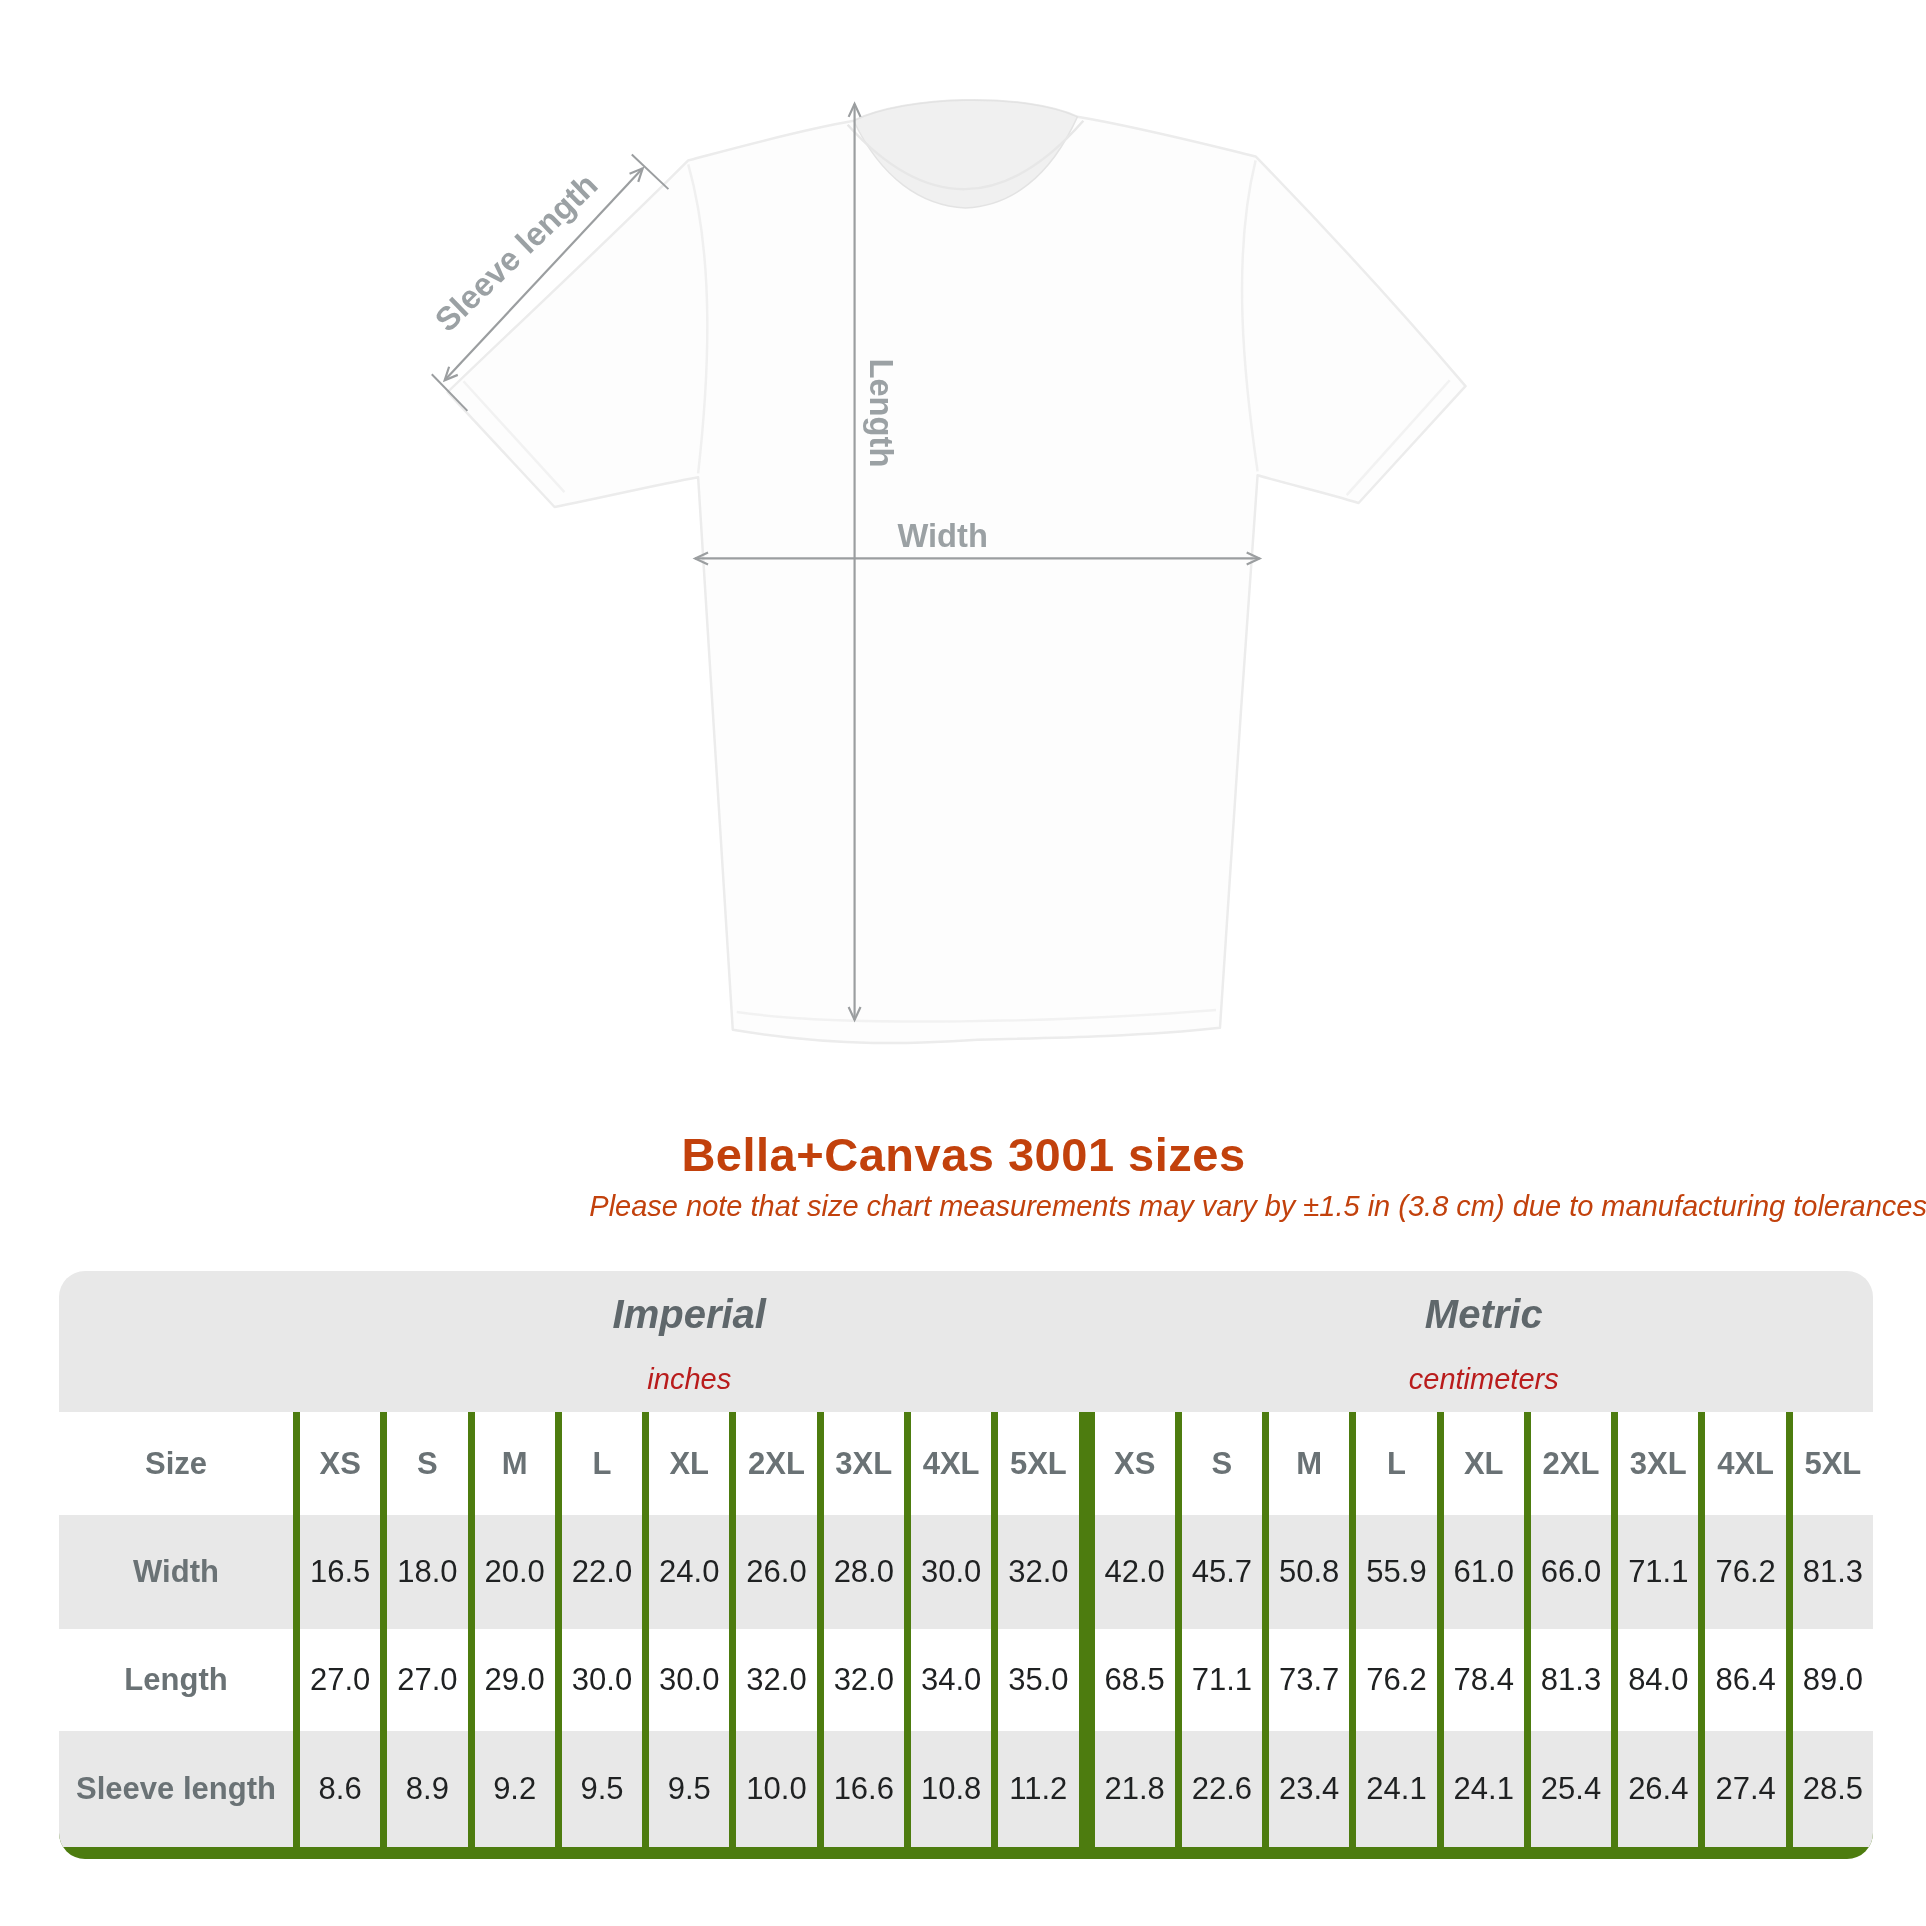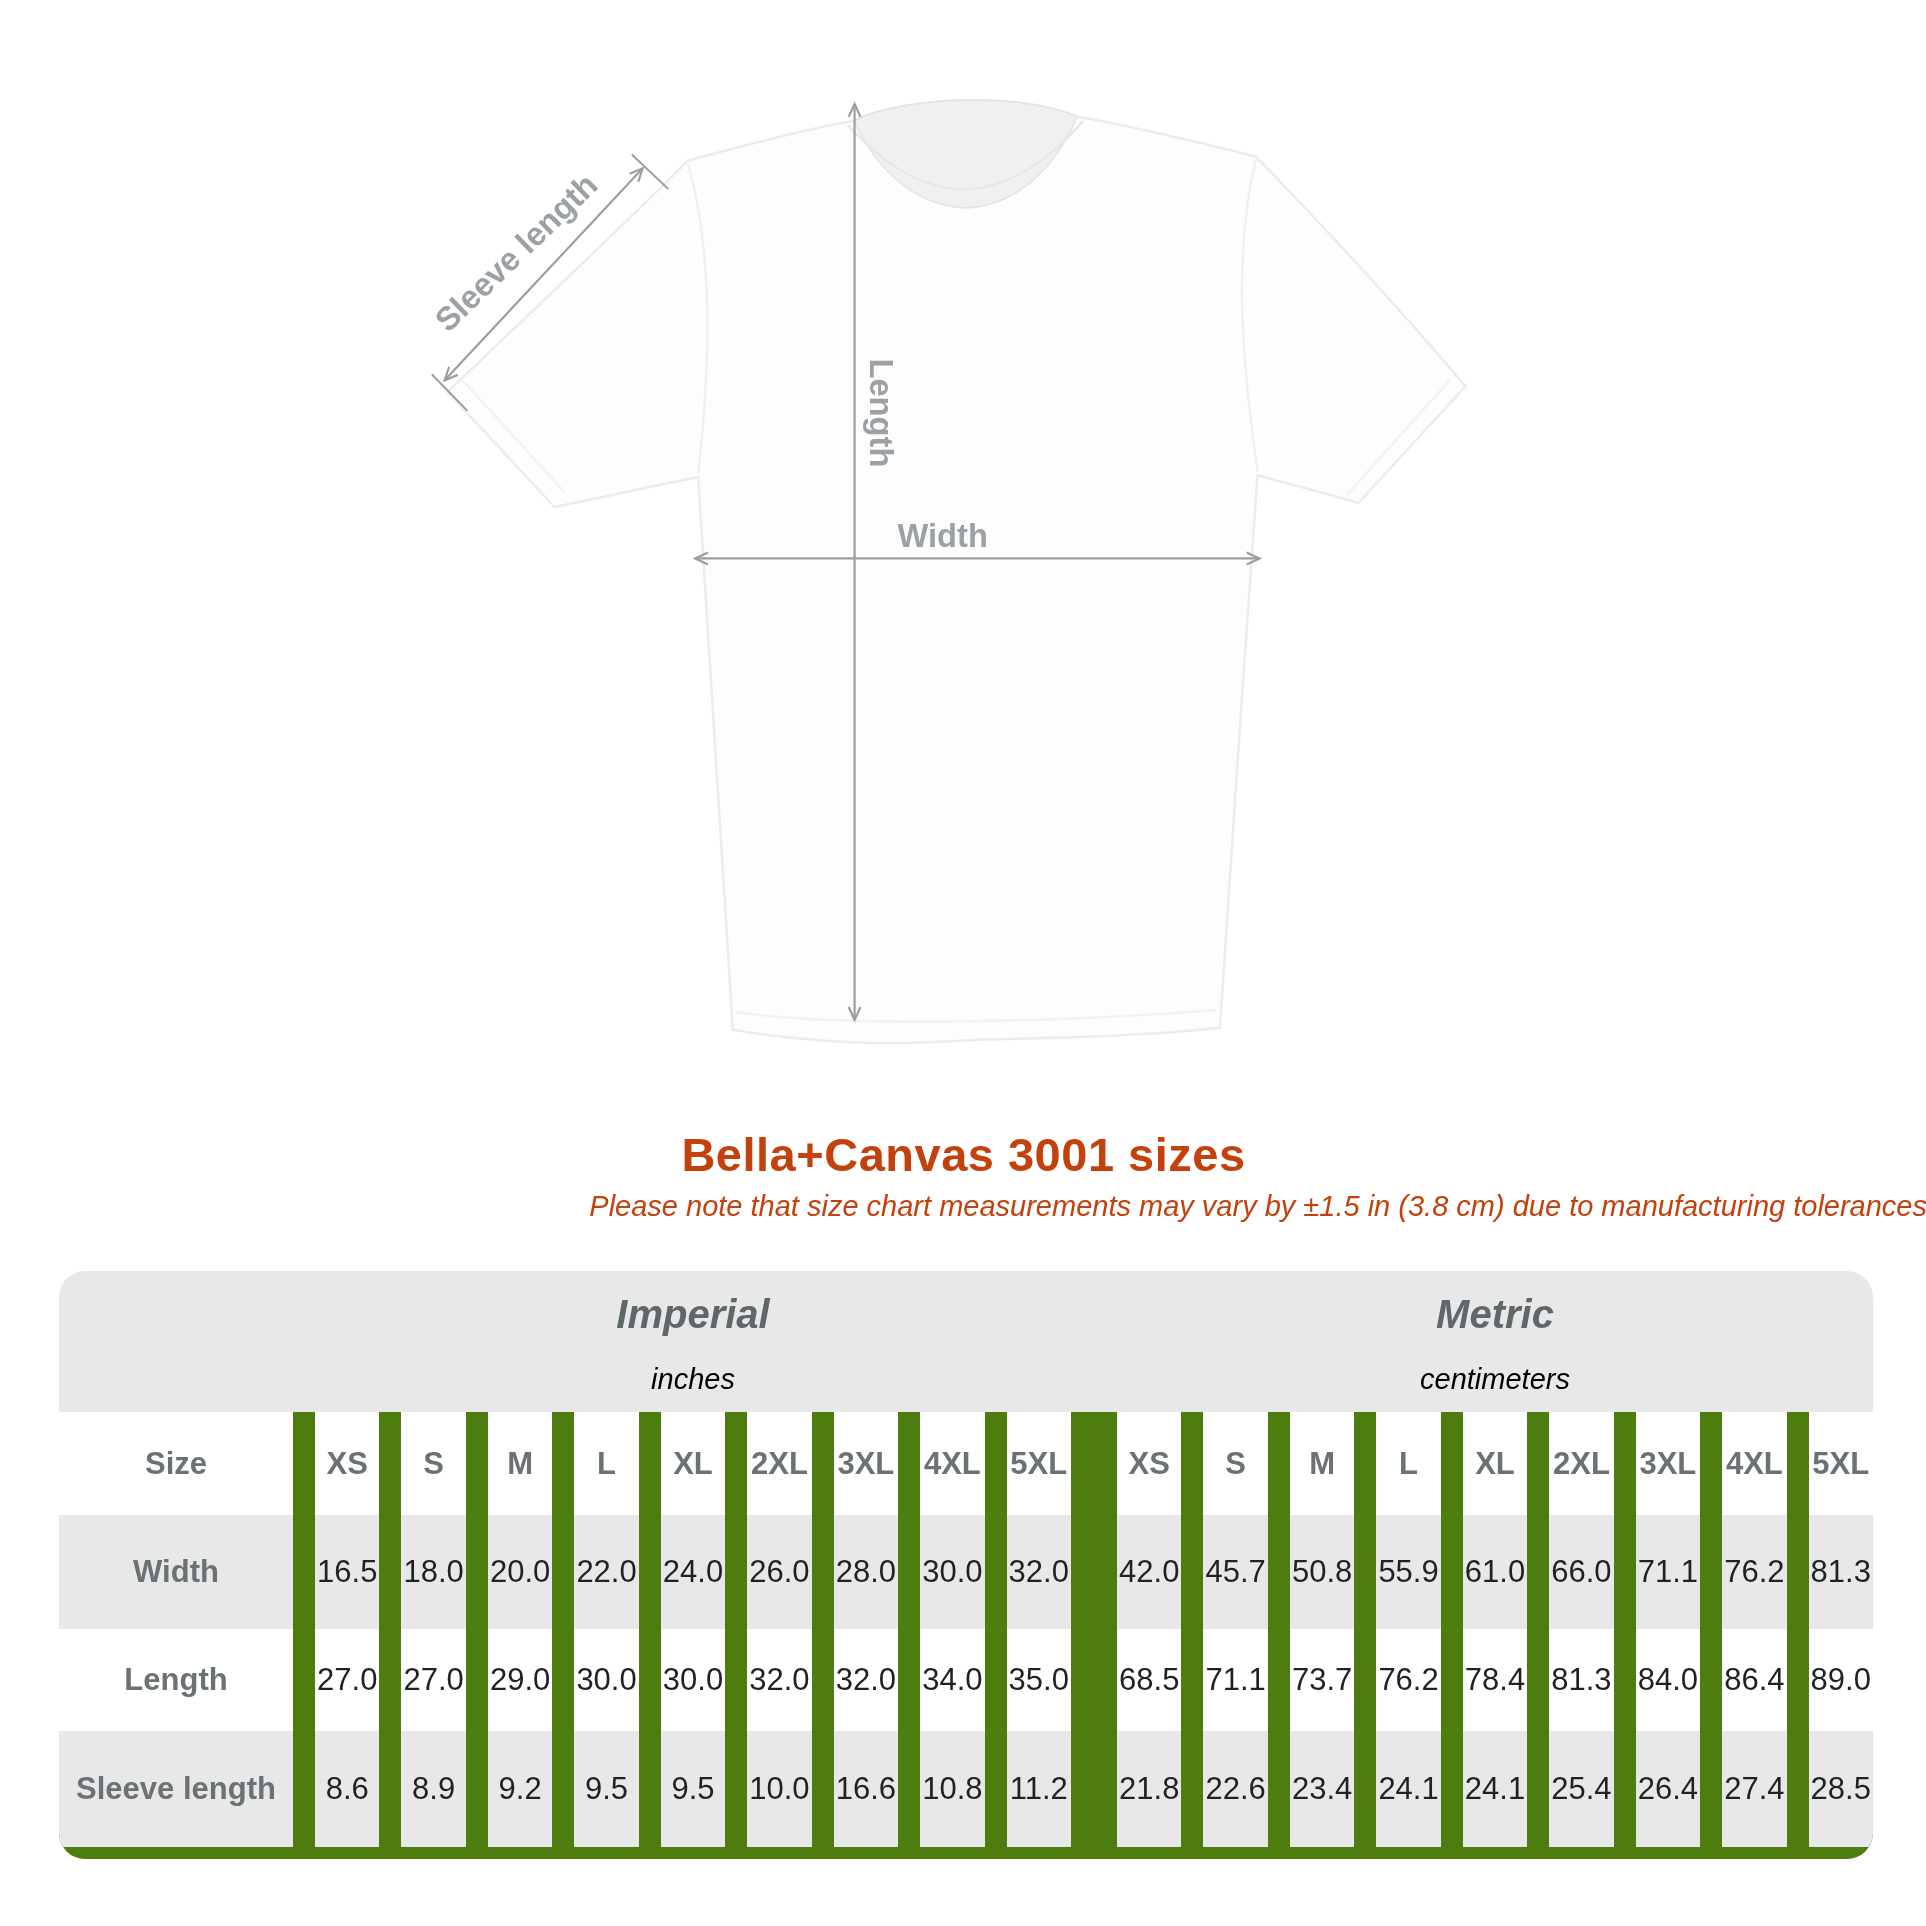--- a/index.html
+++ b/index.html
@@ -5,26 +5,26 @@
   html,body{margin:0;padding:0;background:#ffffff;}
   .canvas{position:relative;width:1927px;height:1927px;background:#ffffff;overflow:hidden;
           font-family:"Liberation Sans", sans-serif;}
   .diagram{position:absolute;top:0;left:0;}
   .diagram text{font-family:"Liberation Sans", sans-serif;font-weight:bold;fill:#9ba1a4;}
   .title{position:absolute;top:1127px;left:0;width:100%;text-align:center;
          font-size:47px;font-weight:bold;color:#c2410c;letter-spacing:0.5px;}
   .subtitle{position:absolute;top:1190px;left:0;width:100%;text-align:right;
             font-size:29px;font-style:italic;color:#c2410c;}
   .table{position:absolute;top:1271px;left:59px;width:1814px;border-radius:26px;overflow:hidden;}
-  .grid{display:grid;grid-template-columns:234px repeat(9,1fr) 2px repeat(9,1fr);column-gap:22px;}
+  .grid{display:grid;grid-template-columns:234px repeat(9,1fr) 2px repeat(9,1fr);column-gap:7px;}
   .band{height:141px;background:#e8e8e8;}
   .band .group{grid-column:2/11;display:flex;flex-direction:column;align-items:center;justify-content:center;padding-top:4px;}
   .band .group.metric{grid-column:12/21;}
   .g-title{font-size:40px;font-weight:bold;font-style:italic;color:#5f676b;}
-  .g-unit{font-size:29px;font-style:italic;color:#000000;margin-top:26px;}
+  .g-unit{font-size:29px;font-style:italic;color:#b91c1c;margin-top:26px;}
   .rows{background:#4d7c0f;padding-bottom:12px;}
   .cell{display:flex;align-items:center;justify-content:center;background:#ffffff;
         font-size:31px;color:#1f2122;}
   .cell.head,.cell.label{font-weight:bold;color:#6a7275;}
   .gray .cell{background:#e8e8e8;}
   .r-head{height:103px;}
   .r-a{height:114px;}
   .r-b{height:102px;}
   .r-c{height:116px;}
   .spacer{background:transparent;}

